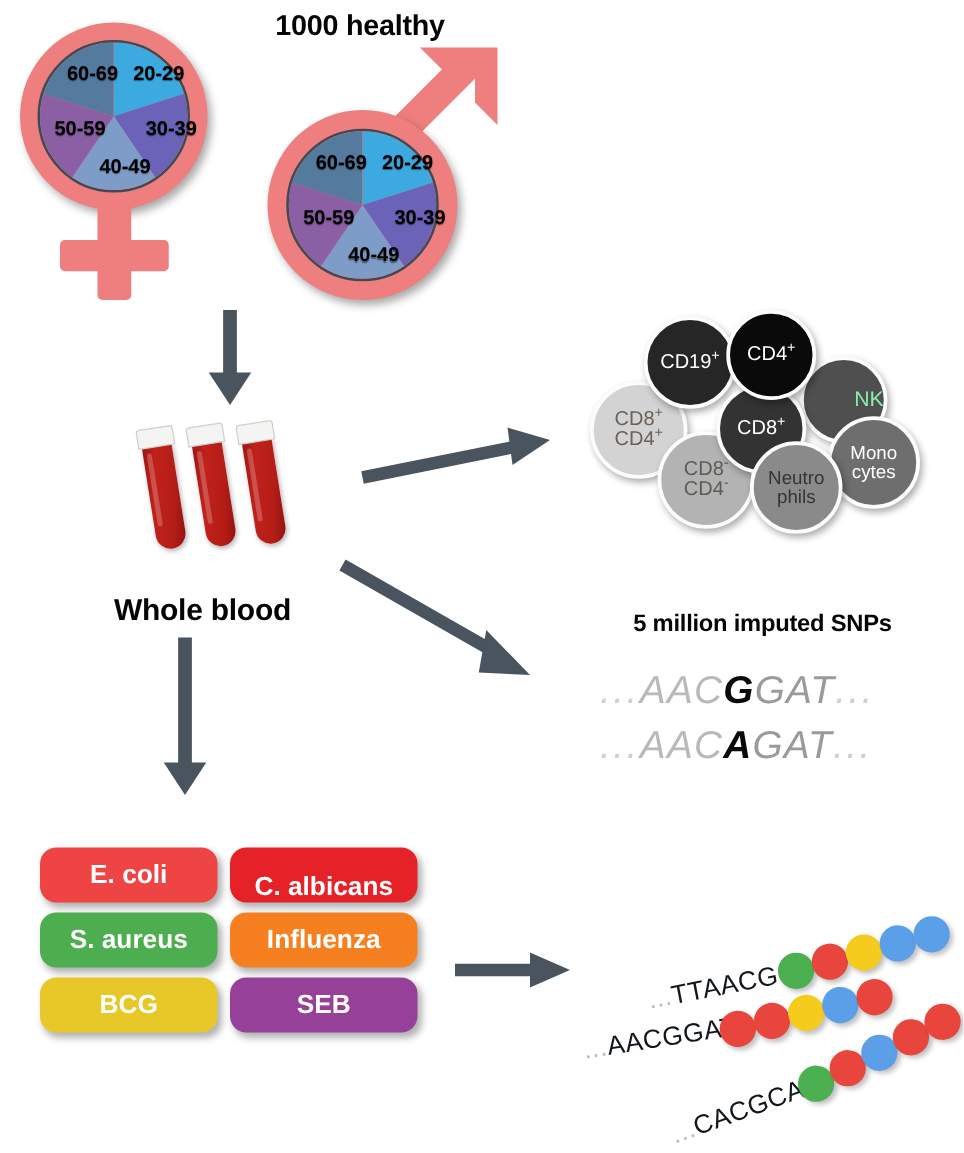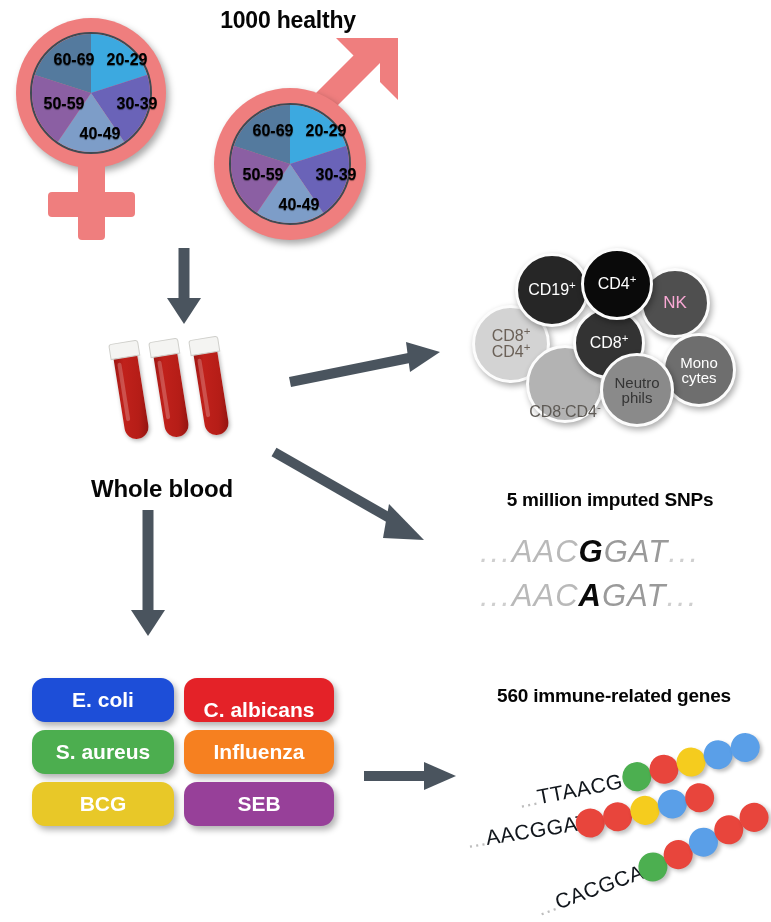--- a/index.html
+++ b/index.html
@@ -152,33 +152,33 @@
 
 
   <div class="abs" style="left:470px;top:245px;width:285px;height:185px;">
 
     <div class="cell" style="left:45px;top:8px;width:74px;height:74px;background:#262626;color:#fff;font-size:16px;z-index:3;">
       <span>CD19<sup>+</sup></span>
     </div>
     <div class="cell" style="left:111px;top:3px;width:72px;height:72px;background:#0a0a0a;color:#fff;font-size:16px;z-index:5;">
       <span>CD4<sup>+</sup></span>
     </div>
-    <div class="cell" style="left:170px;top:23px;width:70px;height:70px;background:#4f4f4f;color:#f9a8d4;font-size:17px;z-index:2;">
+    <div class="cell" style="left:170px;top:40px;width:70px;height:70px;background:#4f4f4f;color:#86efac;font-size:17px;z-index:2;justify-content:flex-end;">
       <span>NK</span>
     </div>
 
     <div class="cell" style="left:2px;top:60px;width:78px;height:78px;background:#d3d3d3;color:#6b6158;font-size:16px;flex-direction:column;z-index:2;">
       <span>CD8<sup>+</sup></span>
       <span>CD4<sup>+</sup></span>
     </div>
     <div class="cell" style="left:103px;top:62px;width:72px;height:72px;background:#333333;color:#fff;font-size:16px;z-index:4;">
       <span>CD8<sup>+</sup></span>
     </div>
 
-    <div class="cell" style="left:56px;top:100px;width:78px;height:78px;background:#b3b3b3;color:#5e5a55;font-size:16px;flex-direction:row;z-index:3;align-items:flex-end;">
+    <div class="cell" style="left:56px;top:100px;width:78px;height:78px;background:#b3b3b3;color:#5e5a55;font-size:16px;flex-direction:column;z-index:3;">
       <span>CD8<sup>-</sup></span>
       <span>CD4<sup>-</sup></span>
     </div>
     <div class="cell" style="left:130px;top:108px;width:74px;height:74px;background:#8a8a8a;color:#343434;font-size:15px;flex-direction:column;z-index:4;">
       <span>Neutro</span>
       <span>phils</span>
     </div>
     <div class="cell" style="left:192px;top:88px;width:74px;height:74px;background:#6e6e6e;color:#fff;font-size:15px;flex-direction:column;z-index:3;">
       <span>Mono</span>
       <span>cytes</span>
@@ -190,21 +190,21 @@
   <div class="abs" style="left:480px;top:528px;width:270px;height:100px;font-style:italic;">
     <div class="seq" style="left:0px;top:6px;font-size:31px;">
       <span class="dots">...</span><span class="dim">AAC</span><span class="hot">G</span><span class="mid">GAT</span><span class="dots">...</span>
     </div>
     <div class="seq" style="left:0px;top:50px;font-size:31px;">
       <span class="dots">...</span><span class="dim">AAC</span><span class="hot">A</span><span class="mid">GAT</span><span class="dots">...</span>
     </div>
   </div>
 
   <div class="abs" style="left:32px;top:678px;width:310px;height:220px;">
-    <div class="pill" style="left:0px;top:0px;width:142px;height:44px;background:#1d4ed8;font-size:21px;">
+    <div class="pill" style="left:0px;top:0px;width:142px;height:44px;background:#ef4444;font-size:21px;">
       <span>E. coli</span>
     </div>
     <div class="pill" style="left:152px;top:0px;width:150px;height:44px;background:#e42228;font-size:21px;align-items:flex-end;">
       <span>C. albicans</span>
     </div>
 
     <div class="pill" style="left:0px;top:52px;width:142px;height:44px;background:#4cae4f;font-size:21px;">
       <span>S. aureus</span>
     </div>
     <div class="pill" style="left:152px;top:52px;width:150px;height:44px;background:#f68020;font-size:21px;">
@@ -221,21 +221,20 @@
   </div>
 
   <div class="abs arrow" style="left:362px;top:758px;">
     <svg width="100" height="40">
       <path d="M 2,18 L 70,18" stroke="#4a545e" stroke-width="10"></path>
       <path d="M 62,4 L 94,18 L 62,32 Z" fill="#4a545e"></path>
     </svg>
   </div>
 
   <div class="abs ttl" style="left:458px;top:685px;width:312px;font-size:19px;">
-    <div>560 immune-related genes</div>
   </div>
 
   <div class="abs" style="left:440px;top:740px;width:331px;height:182px;">
 
     <div class="strand" style="left:80px;top:52px;width:260px;height:30px;transform:rotate(-11deg);">
       <div class="letters" style="top:-3px;">
         <span class="lead">...</span><span>TTAACGG</span>
       </div>
       <div class="bead" style="left:106px;top:-7px;width:29px;height:29px;background:#4caf50;"></div>
       <div class="bead" style="left:134px;top:-9px;width:29px;height:29px;background:#e8453c;"></div>

